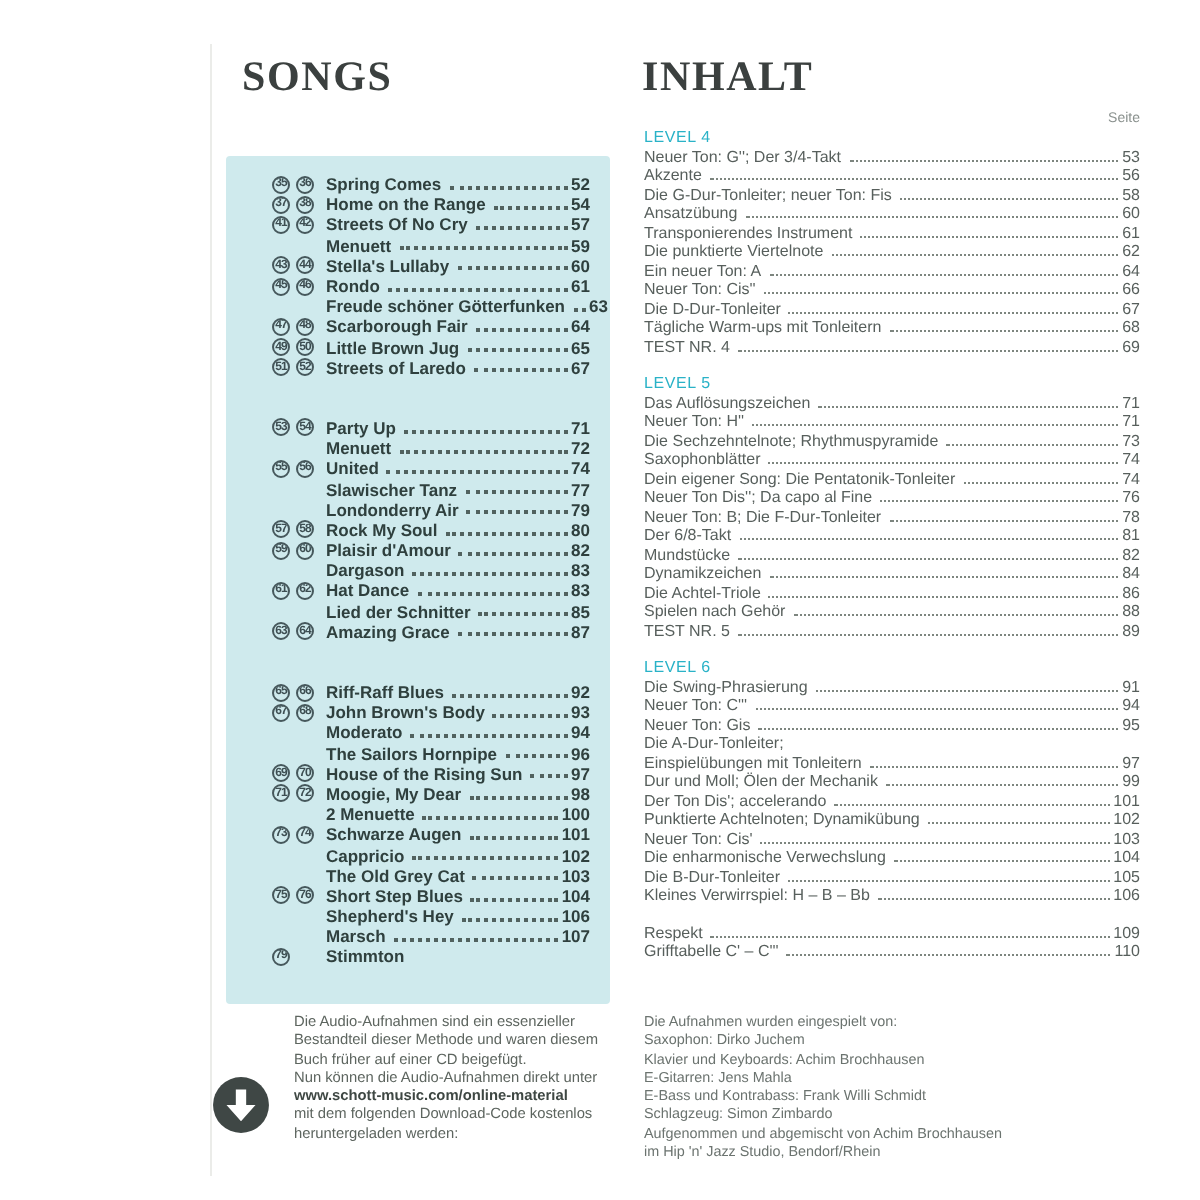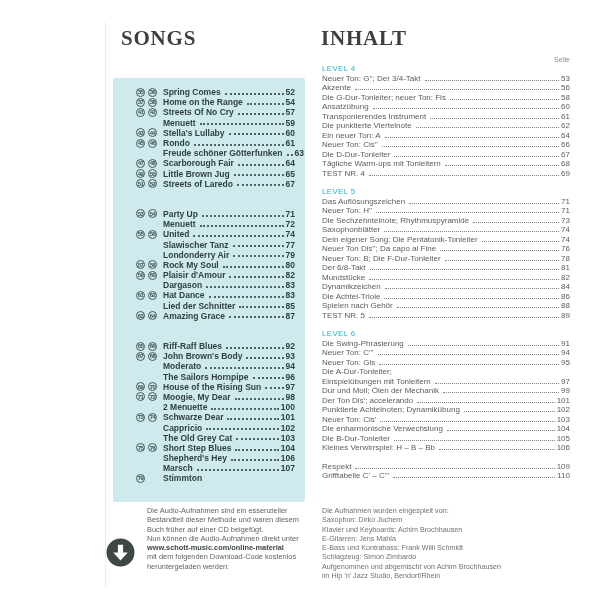--- a/index.html
+++ b/index.html
@@ -278,21 +278,21 @@
           <span class="tracks"></span>
           <span class="song-title">2 Menuette</span>
           <span class="leader"></span>
           <span class="song-page">100</span>
         </div>
         <div class="song-row">
           <span class="tracks">
             <span class="badge">73</span>
             <span class="badge">74</span>
           </span>
-          <span class="song-title">Schwarze Dear</span>
+          <span class="song-title">Schwarze Augen</span>
           <span class="leader"></span>
           <span class="song-page">101</span>
         </div>
         <div class="song-row">
           <span class="tracks"></span>
           <span class="song-title">Cappricio</span>
           <span class="leader"></span>
           <span class="song-page">102</span>
         </div>
         <div class="song-row">

